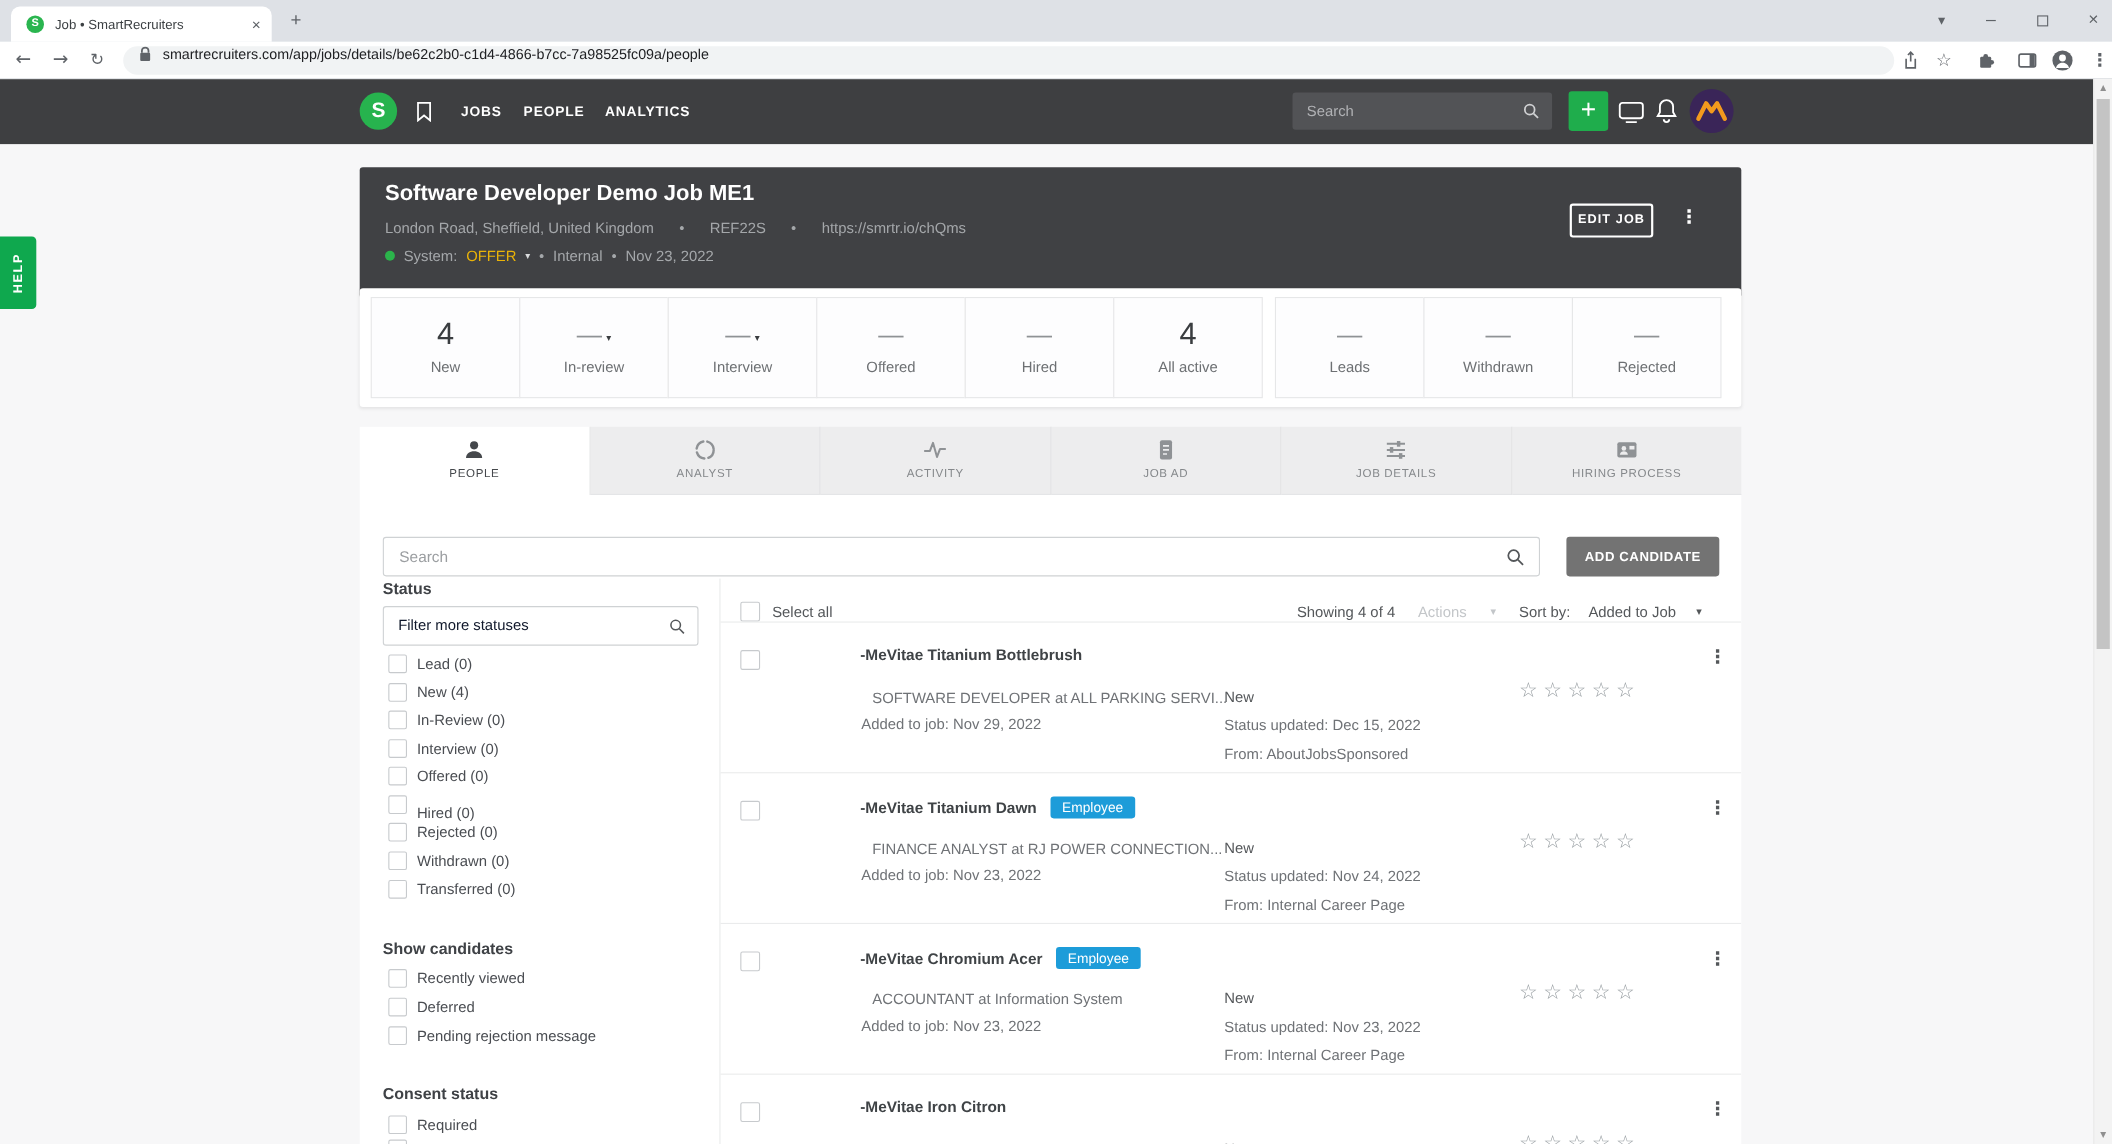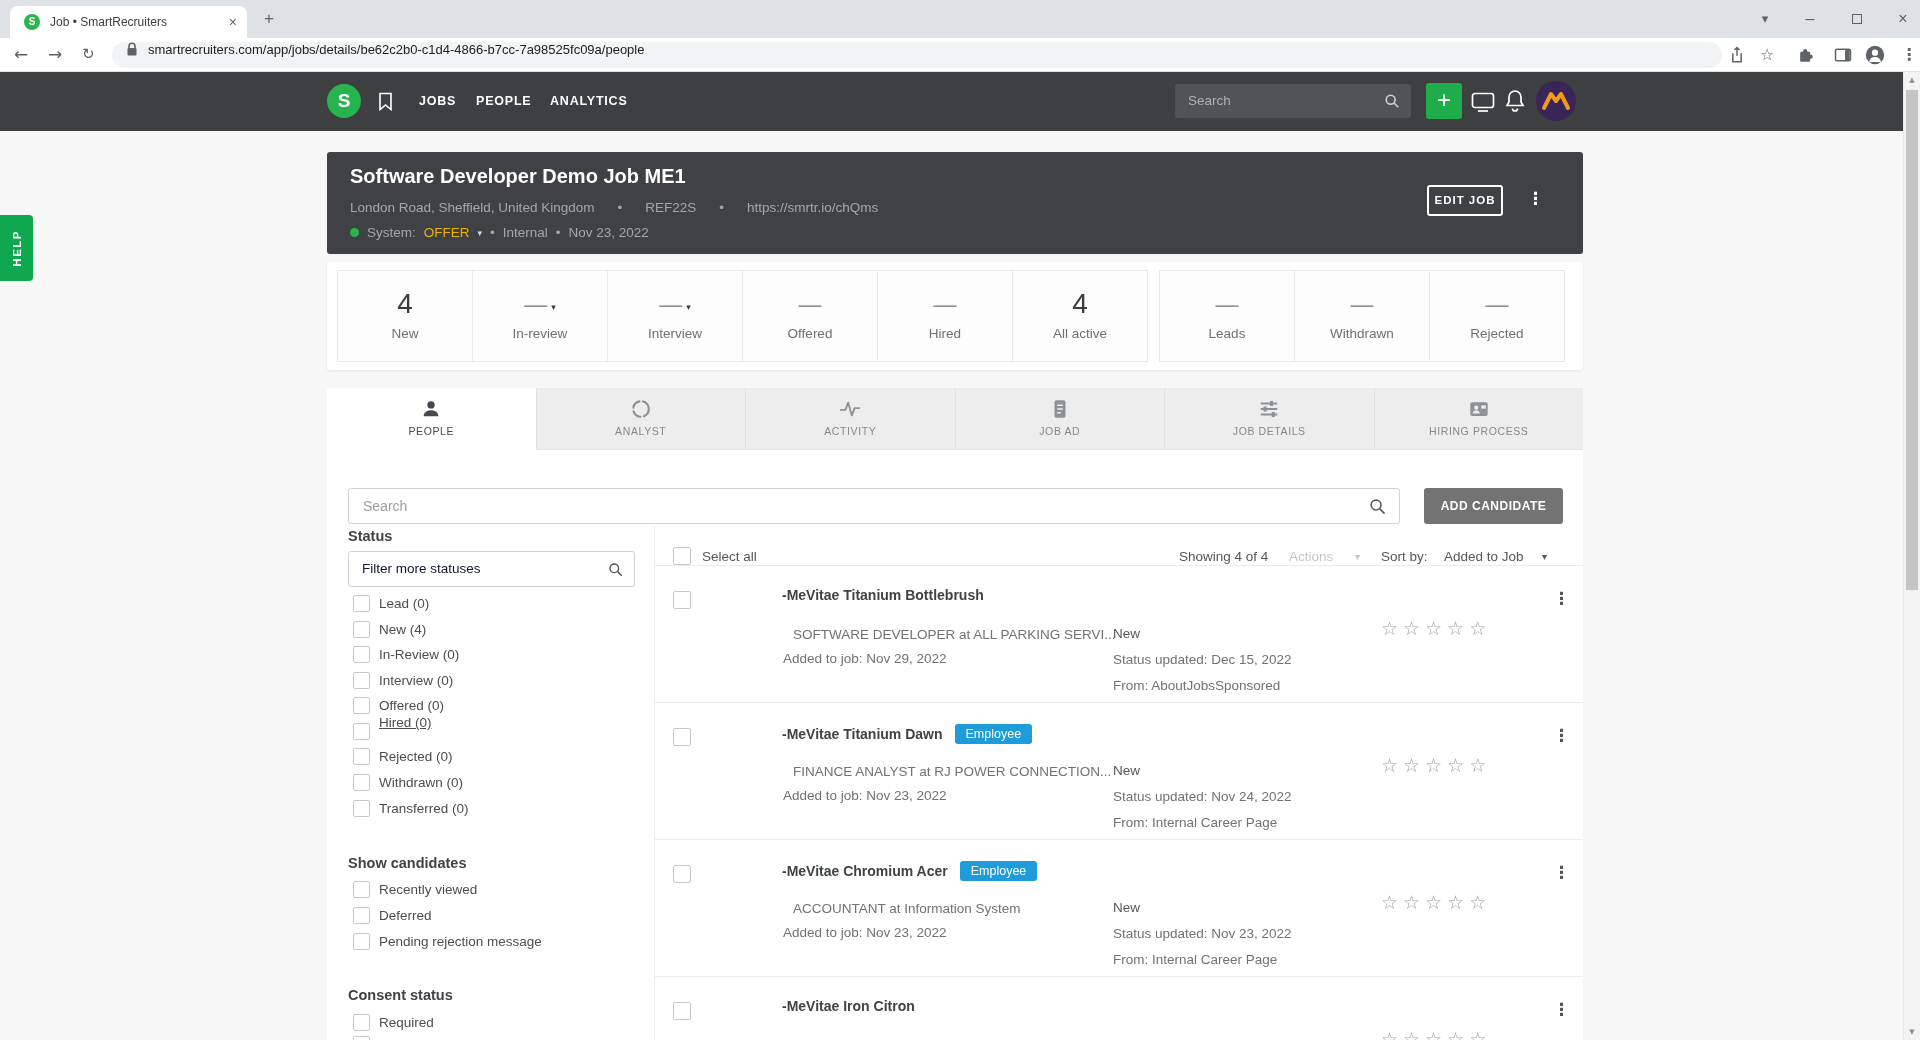--- a/index.html
+++ b/index.html
@@ -52,21 +52,21 @@
   .nav-avatar { position:absolute; left:1536px; top:9px; width:40px; height:40px;
     border-radius:50%; background:#3a2558; overflow:hidden; }
 
   
   .help-tab { position:absolute; left:0; top:215px; width:33px; height:66px; background:#0fa84e;
     border-radius:0 4px 4px 0; display:flex; align-items:center; justify-content:center; }
   .help-tab span { writing-mode:vertical-rl; transform:rotate(180deg); color:#fff; font-size:11.5px;
     font-weight:bold; letter-spacing:1.5px; }
 
   
-  .jobcard { position:absolute; left:327px; top:152px; width:1256px; height:102px;
+  .jobcard { position:absolute; left:327px; top:152px; width:1256px; height:119px;
     background:#404144; border-radius:3px; }
   .job-title { position:absolute; left:23px; top:13px; font-size:20px; font-weight:600; color:#fff; }
   .job-meta { position:absolute; left:23px; top:48px; font-size:13.5px; color:#a4a7aa;
     display:flex; gap:23px; }
   .job-status { position:absolute; left:23px; top:73px; font-size:13.5px; color:#a4a7aa;
     display:flex; gap:8px; align-items:center; }
   .dot { width:9px; height:9px; border-radius:50%; background:#2bb34b; }
   .status-val { color:#eab308; }
   .tiny-caret { font-size:9px; color:#dadcdd; font-family:"DejaVu Sans",sans-serif; }
   .editjob { position:absolute; left:1100px; top:33px; width:76px; height:31px;
@@ -378,21 +378,21 @@
     <span class="cb-label" style="top:145px;">Lead (0)</span>
     <span class="cb" style="left:26px;top:171px;"></span>
     <span class="cb-label" style="top:171px;">New (4)</span>
     <span class="cb" style="left:26px;top:196px;"></span>
     <span class="cb-label" style="top:196px;">In-Review (0)</span>
     <span class="cb" style="left:26px;top:222px;"></span>
     <span class="cb-label" style="top:222px;">Interview (0)</span>
     <span class="cb" style="left:26px;top:247px;"></span>
     <span class="cb-label" style="top:247px;">Offered (0)</span>
     <span class="cb" style="left:26px;top:273px;"></span>
-    <span class="cb-label" style="top:264px;text-decoration:underline;">Hired (0)</span>
+    <span class="cb-label" style="top:281px;">Hired (0)</span>
     <span class="cb" style="left:26px;top:298px;"></span>
     <span class="cb-label" style="top:298px;">Rejected (0)</span>
     <span class="cb" style="left:26px;top:324px;"></span>
     <span class="cb-label" style="top:324px;">Withdrawn (0)</span>
     <span class="cb" style="left:26px;top:350px;"></span>
     <span class="cb-label" style="top:350px;">Transferred (0)</span>
 
     <div class="f-title" style="top:405px;">Show candidates</div>
     <span class="cb" style="left:26px;top:431px;"></span>
     <span class="cb-label" style="top:431px;">Recently viewed</span>

